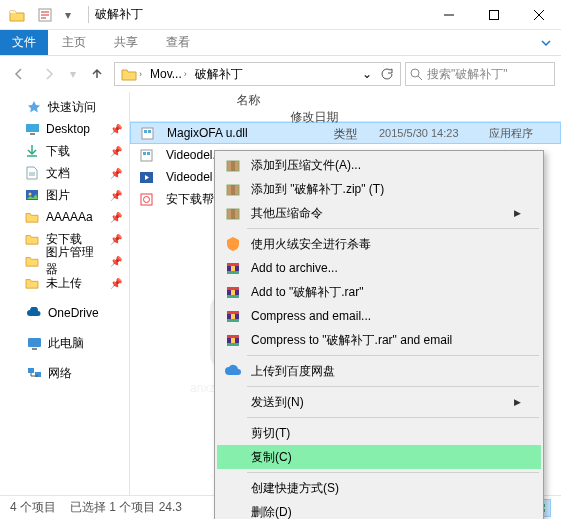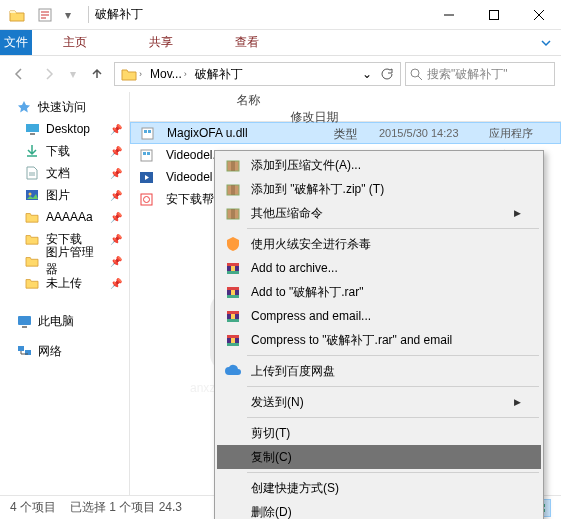--- a/index.html
+++ b/index.html
@@ -7,37 +7,37 @@
 
 .titlebar { height: 30px; display: flex; align-items: center; background: #fff; border-bottom: 1px solid #e5e5e5; }
 .titlebar-left { display: flex; align-items: center; gap: 6px; padding-left: 6px; }
 .qat-btn { width: 22px; height: 22px; display: flex; align-items: center; justify-content: center; }
 .folder-icon { width: 16px; height: 14px; }
 .titlebar-title { margin-left: 8px; padding-left: 6px; border-left: 1px solid #ccc; }
 .win-controls { margin-left: auto; display: flex; }
 .win-btn { width: 45px; height: 30px; display: flex; align-items: center; justify-content: center; color: #000; }
 
 .ribbon { display: flex; align-items: stretch; height: 26px; border-bottom: 1px solid #e1e1e1; }
-.ribbon-file { background: #1979ca; color: #fff; padding: 0 4px; display: flex; align-items: center; }
-.ribbon-tab { padding: 0 31px; display: flex; align-items: center; color: #7f1d1d; text-align: center; }
+.ribbon-file { background: #1979ca; color: #fff; padding: 0 12px; display: flex; align-items: center; }
+.ribbon-tab { padding: 0 14px; display: flex; align-items: center; color: #737373; text-align: center; }
 .ribbon-help { margin-left: auto; width: 30px; display: flex; align-items: center; justify-content: center; color: #1979ca; }
 
 .addressbar { height: 36px; display: flex; align-items: center; padding: 4px 6px; gap: 4px; background: #fff; }
 .nav-btn { width: 26px; height: 26px; display: flex; align-items: center; justify-content: center; color: #888; border-radius: 2px; }
 .nav-btn.disabled { color: #ccc; }
 .path-box { flex: 1; height: 24px; border: 1px solid #ccc; display: flex; align-items: center; padding: 0 2px; background: #fff; }
 .path-seg { padding: 0 4px; display: flex; align-items: center; gap: 2px; height: 100%; }
 .path-sep { color: #666; font-size: 9px; }
 .path-refresh { width: 22px; display: flex; align-items: center; justify-content: center; color: #555; }
 .search-box { width: 150px; height: 24px; border: 1px solid #ccc; display: flex; align-items: center; padding: 0 4px; color: #888; }
 
 .content { display: flex; height: calc(100% - 30px - 26px - 36px - 24px); }
 .sidebar { width: 130px; border-right: 1px solid #e5e5e5; overflow-y: hidden; padding: 4px 0; }
 .sb-group { margin-bottom: 8px; }
-.sb-item { display: flex; align-items: center; height: 22px; padding-left: 16px; gap: 6px; cursor: default; }
+.sb-item { display: flex; align-items: center; height: 22px; padding-left: 26px; gap: 6px; cursor: default; }
 .sb-item.child { padding-left: 24px; }
 .sb-icon { width: 16px; height: 16px; display: flex; align-items: center; justify-content: center; }
 .pin { color: #7a7a7a; margin-left: auto; margin-right: 6px; font-size: 10px; }
 
 .main { flex: 1; position: relative; }
 .columns { display: flex; height: 30px; border-bottom: 1px solid #e5e5e5; align-items: center; color: #444; flex-direction: column; }
 .col-name { width: 250px; padding-left: 16px; }
 .col-date { width: 110px; }
 .col-type { flex: 1; }
 .col-sep { width: 1px; height: 16px; background: #e5e5e5; }
@@ -52,21 +52,21 @@
 
 .watermark { position: absolute; top: 180px; left: 50px; opacity: 0.12; pointer-events: none; }
 
 .statusbar { height: 24px; border-top: 1px solid #e5e5e5; display: flex; align-items: center; padding: 0 10px; gap: 14px; color: #555; font-size: 11px; }
 .statusbar .views { margin-left: auto; display: flex; gap: 2px; }
 .view-btn { width: 22px; height: 18px; border: 1px solid #ccc; display: flex; align-items: center; justify-content: center; }
 .view-btn.active { background: #cce8ff; border-color: #99d1ff; }
 
 .context-menu { position: absolute; left: 214px; top: 150px; width: 330px; background: #f0f0f0; border: 1px solid #a0a0a0; box-shadow: 3px 3px 6px rgba(0,0,0,0.25); padding: 2px; z-index: 100; }
 .cm-item { display: flex; align-items: center; height: 24px; padding: 0 20px 0 4px; position: relative; }
-.cm-item.highlight { background: #737373; align-items: center; }
+.cm-item.highlight { background: #86efac; align-items: center; }
 .cm-icon { width: 24px; height: 20px; display: flex; align-items: center; justify-content: center; margin-right: 6px; }
 .cm-text { flex: 1; }
 .cm-arrow { color: #333; font-size: 9px; }
 .cm-sep { height: 1px; background: #d0d0d0; margin: 3px 2px 3px 30px; }
 
 svg { display: block; }
 </style>
 </head>
 <body>
 
@@ -248,20 +248,28 @@
           <div class="sb-item child">
             <span class="sb-icon">
               <svg width="14" height="12" viewBox="0 0 16 14">
                 <path fill="#ffd96a" stroke="#d9a23a" d="M1 3h5l1 2h8v8H1z"></path>
               </svg>
             </span>
             <span>未上传</span>
             <span class="pin">📌</span>
           </div>
         </div>
+    </div>
+    <div class="sb-item">
+      <span class="sb-icon">
+          <svg width="16" height="12">
+            <path fill="#0a64a4" d="M4 9a3 3 0 010-6 4 4 0 018 1 2.5 2.5 0 010 5z"></path>
+          </svg>
+        </span>
+      <span>OneDrive</span>
     </div>
     <div style="height:8px"></div>
     <div class="sb-item">
       <span class="sb-icon">
           <svg width="15" height="13">
             <rect x="1" y="1" width="13" height="9" rx="1" fill="#3d8fd6"></rect>
             <rect x="5" y="11" width="5" height="2" fill="#888"></rect>
           </svg>
         </span>
       <span>此电脑</span>

